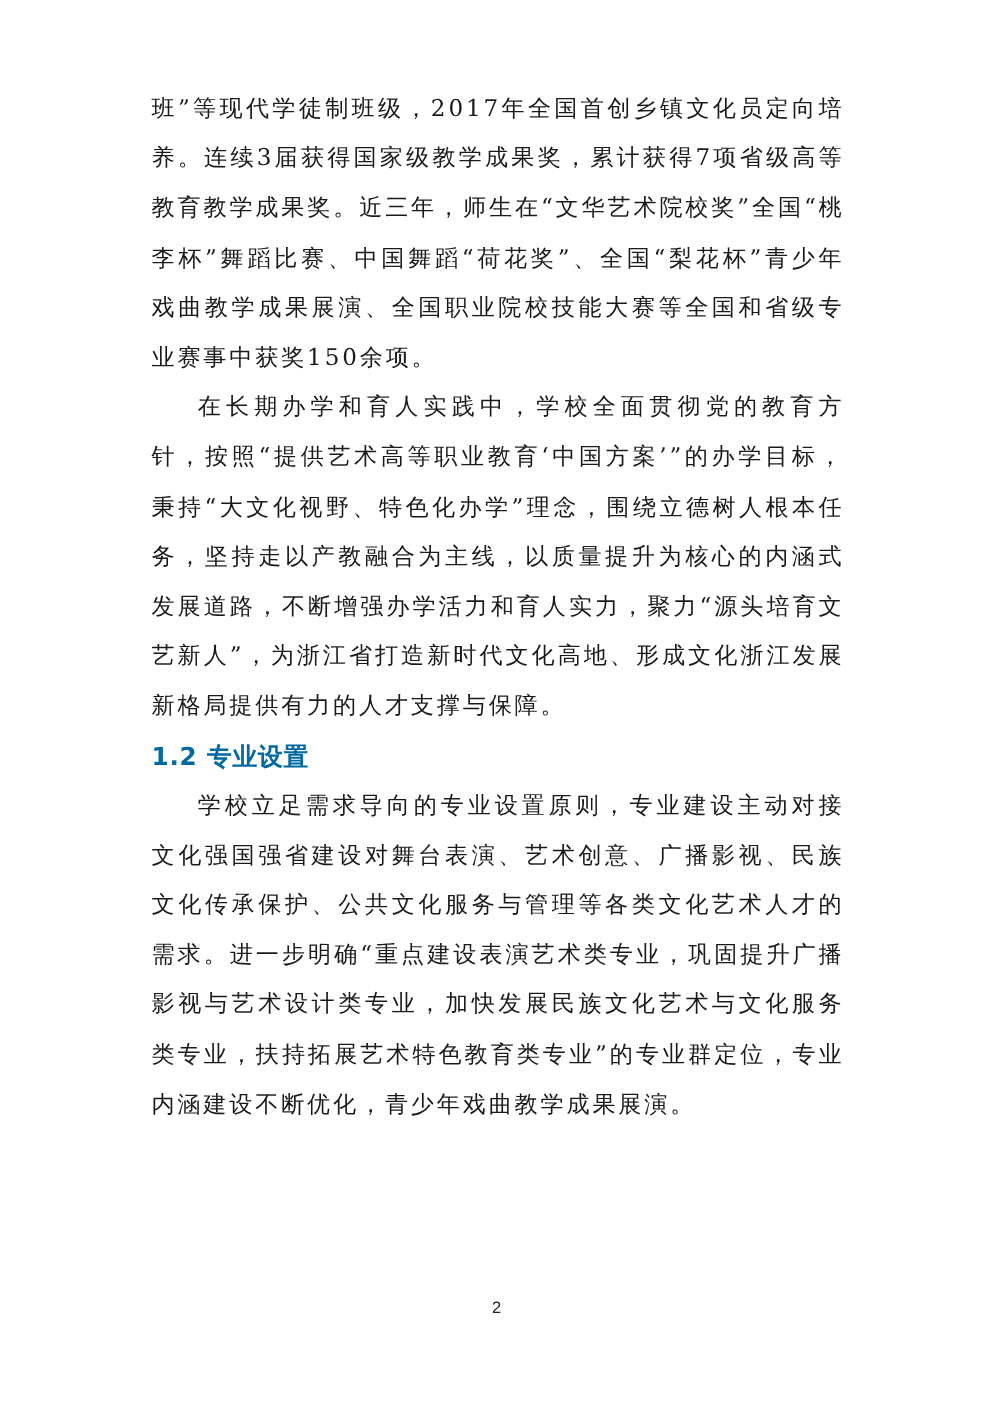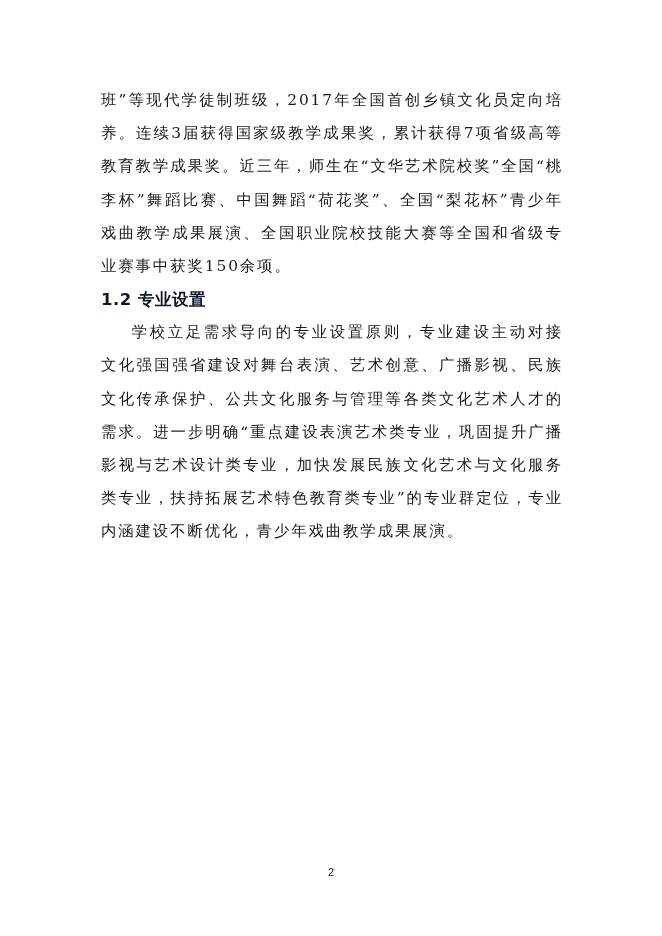--- a/index.html
+++ b/index.html
@@ -11,56 +11,57 @@
       width: 662px;
       height: 936px;
       position: relative;
       overflow: hidden;
       font-family: "DejaVu Serif", "Liberation Serif", serif;
       color: #1a1a1a;
     }
     .page {
       position: absolute;
       left: 101px;
-      top: 84px;
+      top: 56px;
       width: 462px;
     }
     .para {
       margin: 0;
       font-size: 15.4px;
       line-height: 33.2px;
       text-align: justify;
       letter-spacing: 1.9px;
       word-break: break-all;
     }
     .indent {
       text-indent: 2em;
     }
     .heading {
       margin: 0;
       font-family: "DejaVu Sans", "Liberation Sans", sans-serif;
       font-weight: bold;
       font-size: 16.5px;
       line-height: 33px;
       letter-spacing: 0.5px;
-      color: #0f172a;
+      color: #0369a1;
     }
     .page-number {
       position: absolute;
       top: 866px;
       left: 0;
       width: 662px;
       text-align: center;
       font-family: "Liberation Sans", sans-serif;
       font-size: 11px;
       color: #222;
     }
   </style>
 </head>
 <body>
 
 <div class="page">
   <p class="para">班”等现代学徒制班级，2017年全国首创乡镇文化员定向培养。连续3届获得国家级教学成果奖，累计获得7项省级高等教育教学成果奖。近三年，师生在“文华艺术院校奖”全国“桃李杯”舞蹈比赛、中国舞蹈“荷花奖”、全国“梨花杯”青少年戏曲教学成果展演、全国职业院校技能大赛等全国和省级专业赛事中获奖150余项。</p>
+  <p class="para indent">在长期办学和育人实践中，学校全面贯彻党的教育方针，按照“提供艺术高等职业教育‘中国方案’”的办学目标，秉持“大文化视野、特色化办学”理念，围绕立德树人根本任务，坚持走以产教融合为主线，以质量提升为核心的内涵式发展道路，不断增强办学活力和育人实力，聚力“源头培育文艺新人”，为浙江省打造新时代文化高地、形成文化浙江发展新格局提供有力的人才支撑与保障。</p>
   <h2 class="heading">1.2 专业设置</h2>
   <p class="para indent">学校立足需求导向的专业设置原则，专业建设主动对接文化强国强省建设对舞台表演、艺术创意、广播影视、民族文化传承保护、公共文化服务与管理等各类文化艺术人才的需求。进一步明确“重点建设表演艺术类专业，巩固提升广播影视与艺术设计类专业，加快发展民族文化艺术与文化服务类专业，扶持拓展艺术特色教育类专业”的专业群定位，专业内涵建设不断优化，青少年戏曲教学成果展演。</p>
 </div>
 
 <div class="page-number">2</div>
 
 </body></html>

